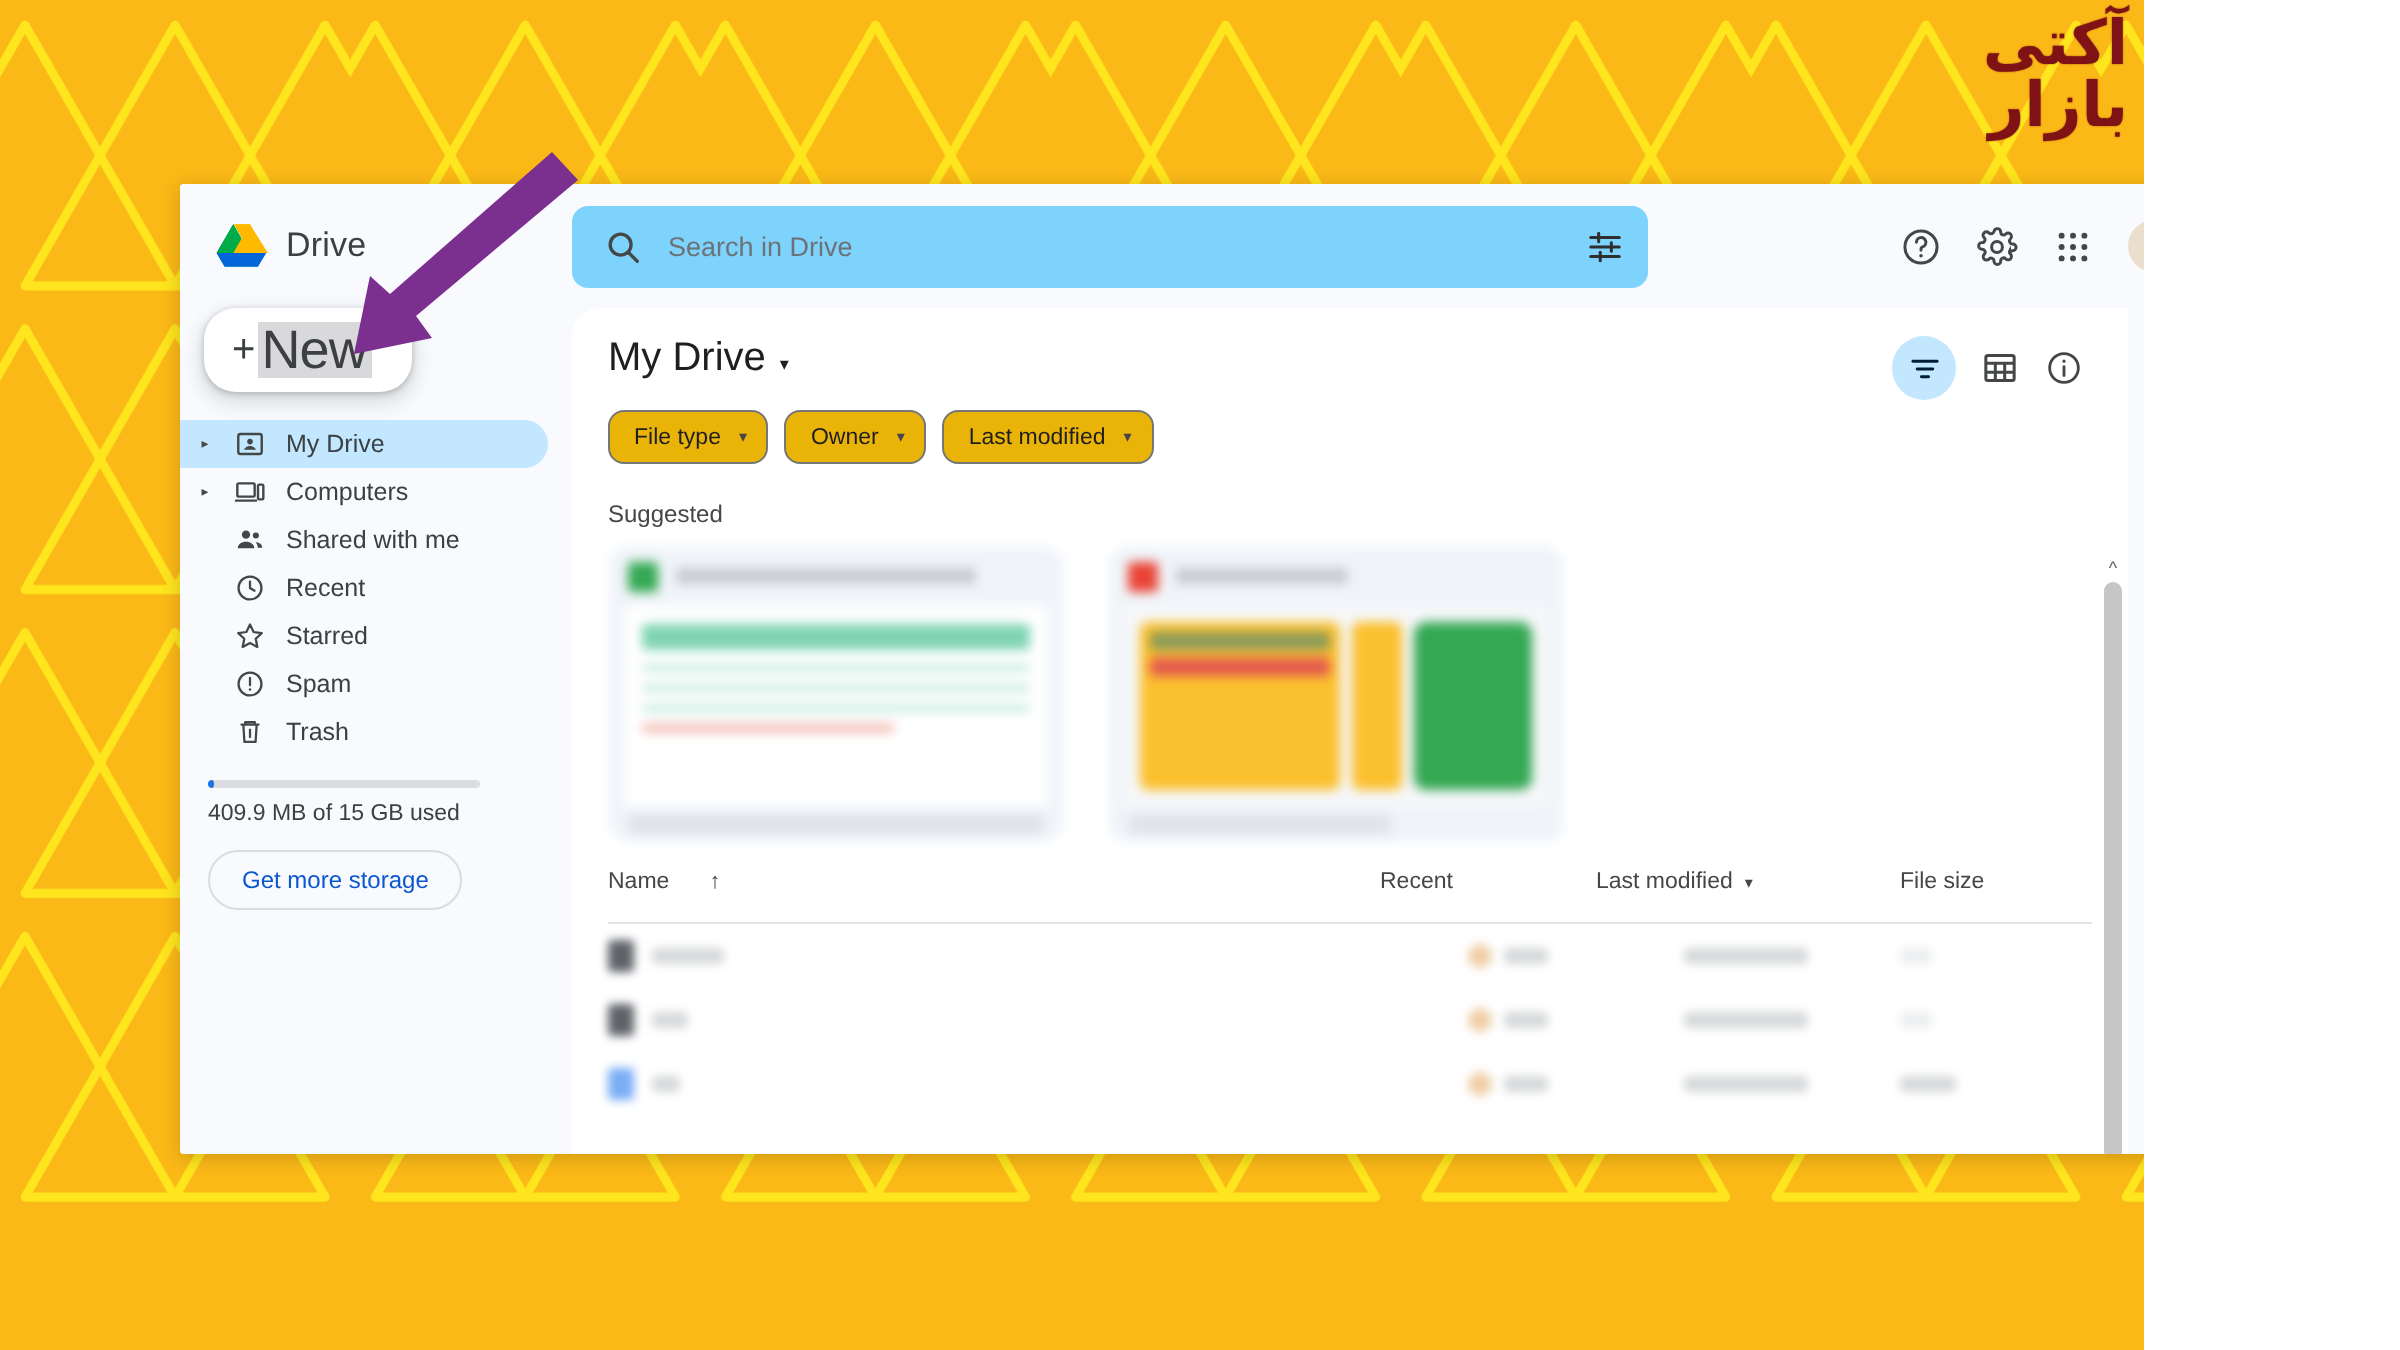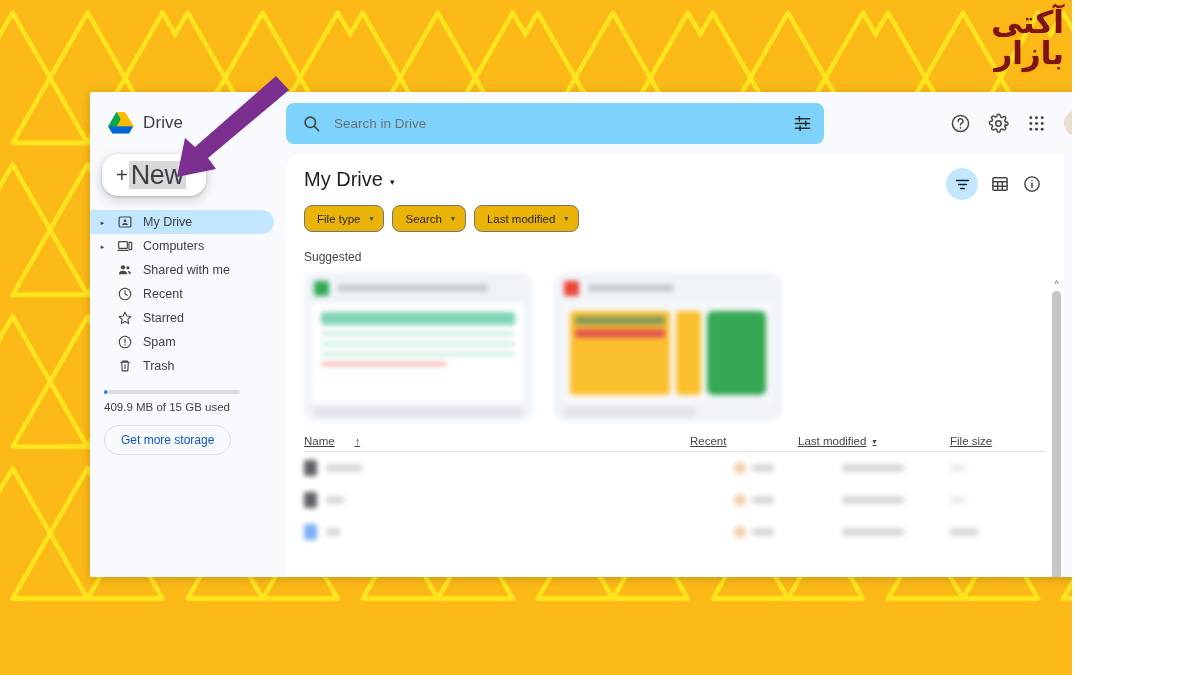--- a/index.html
+++ b/index.html
@@ -218,23 +218,22 @@
   .card .card-body { height: 100px; background: #fff; margin: 0 8px; border-radius: 3px; padding: 9px; }
   .card .card-foot { height: 14px; margin: 2px 10px 0 10px; }
 
   .bar { border-radius: 2px; }
 
   
   #list { margin: 14px 18px 0 18px; }
   #list-head {
     display: flex; align-items: center;
     font-size: 11.5px; color: #444746;
-    padding-bottom: 4px;
+    padding-bottom: 14px;
     border-bottom: 1px solid #e3e3e3;
-    text-decoration: underline;
   }
   .col-name { flex: 1; display: flex; align-items: center; gap: 20px; }
   .col-owner { width: 108px; flex: 0 0 108px; }
   .col-mod { width: 108px; flex: 0 0 108px; display:flex; align-items:center; gap:6px; }
   .col-size { width: 96px; flex: 0 0 96px; margin-left: 44px; }
   .sort-arrow { font-size: 11px; color: #444746; }
   .col-mod .tri-down { font-size: 8px; }
 
   .file-row {
     display: flex; align-items: center;
@@ -482,21 +481,21 @@
               <span>My Drive</span>
               <span class="tri-down">▾</span>
             </div>
 
             <div id="chips">
               <div class="chip">
                 <span>File type</span>
                 <span class="tri-down">▾</span>
               </div>
               <div class="chip">
-                <span>Search</span>
+                <span>Owner</span>
                 <span class="tri-down">▾</span>
               </div>
               <div class="chip">
                 <span>Last modified</span>
                 <span class="tri-down">▾</span>
               </div>
             </div>
           </div>
 
           <div id="view-tools">

